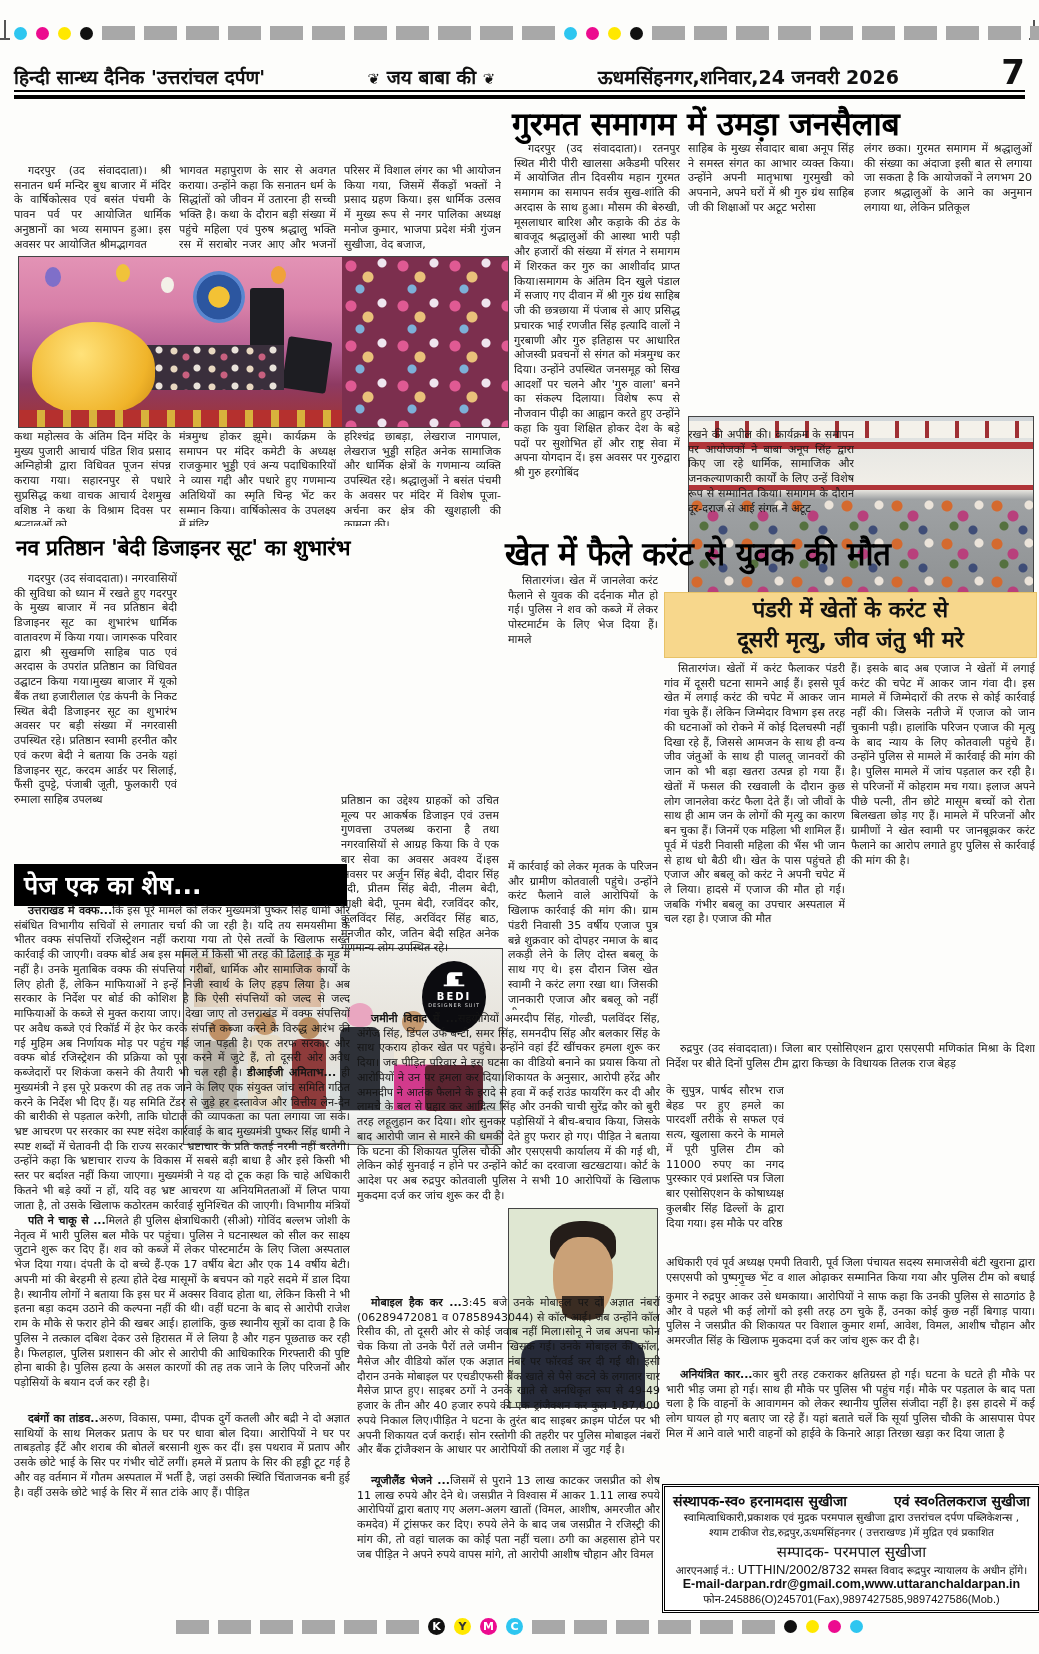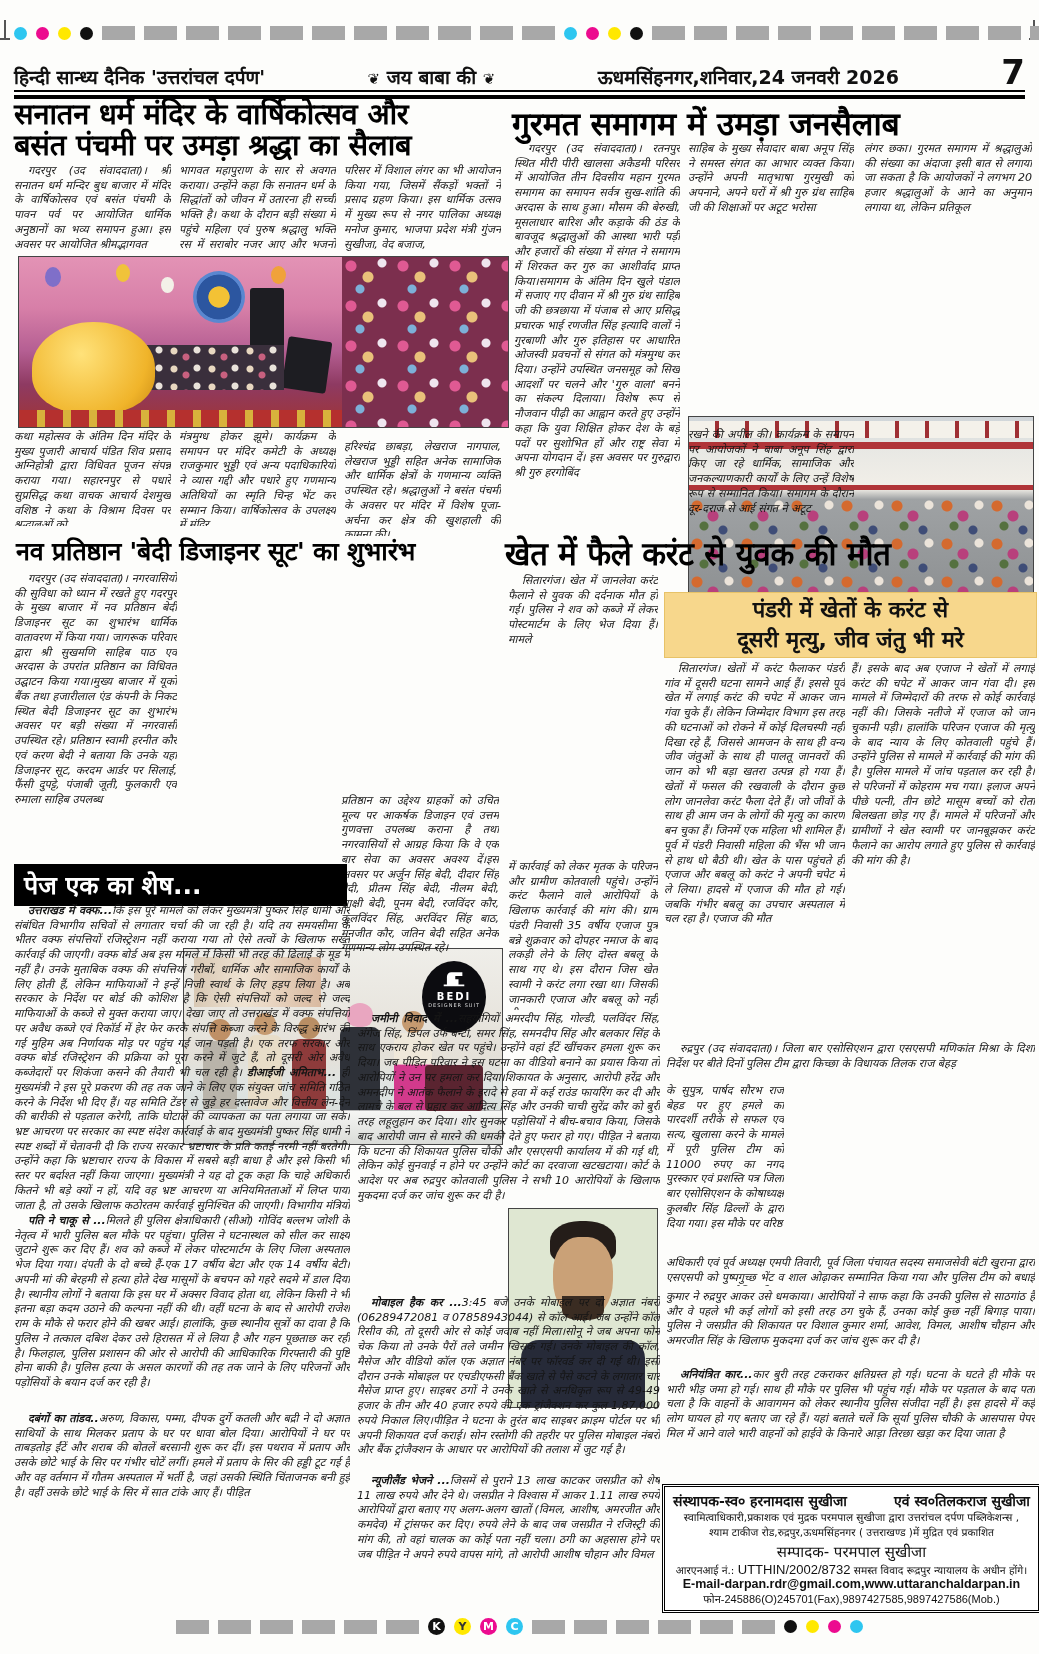--- a/index.html
+++ b/index.html
@@ -2,33 +2,33 @@
 <html lang="hi"><head>
 <meta charset="utf-8">
 <style>
   html,body{margin:0;padding:0;background:#e9e9e9;}
   #page{position:relative;width:1039px;height:1654px;background:#fdfdfb;margin:0 auto;
         font-family:"DejaVu Sans","Liberation Sans",sans-serif;color:#111;overflow:hidden;}
   .abs{position:absolute;}
   .txt{font-size:11px;line-height:1.34;text-align:justify;overflow:hidden;color:#151515;}
   .txt b{font-weight:bold;}
   .ind{text-indent:14px;margin:0;}
-  p{margin:0;font-style:italic;}
+  p{margin:0;}
   
   .mast-left{font-size:19px;font-weight:bold;}
   .mast-center{font-size:19px;font-weight:bold;}
   .orn{font-size:15px;}
   .mast-right{font-size:19px;font-weight:bold;}
   .pageno{font-size:34px;font-weight:bold;}
   .double-rule{border-top:2px solid #000;border-bottom:4px solid #000;height:3px;}
   
   .hl{font-weight:bold;color:#000;letter-spacing:-0.2px;}
   .hl-sanatan{font-size:29px;line-height:1.08;}
   .hl-gurmat{font-size:32px;white-space:nowrap;}
-  .hl-bedi{font-size:25px;white-space:nowrap;}
+  .hl-bedi{font-size:21px;white-space:nowrap;}
   .hl-karant{font-size:31px;white-space:nowrap;transform:scaleY(1.05);transform-origin:top left;}
   .hl-ssp{font-size:30px;white-space:nowrap;}
   .banner{background:#000;color:#fff;font-size:25px;font-weight:bold;padding:3px 10px 5px;}
   .ybox{background:#f7d78c;border:1px solid #e7c268;text-align:center;font-weight:bold;font-size:22px;line-height:1.35;padding-top:2px;}
   
   .regrow{display:flex;align-items:center;gap:9px;}
   .dot{width:13px;height:13px;border-radius:50%;display:inline-block;flex:0 0 auto;}
   .dc{background:#2ec6f0;} .dm{background:#ec0b8f;} .dy{background:#ffe800;} .dk{background:#111;}
   .sq{width:33px;height:14px;background:#a8a8a8;display:inline-block;flex:0 0 auto;}
   .kymc{width:17px;height:17px;border-radius:50%;color:#fff;font-size:11px;font-weight:bold;
@@ -133,24 +133,20 @@
     <span class="mast-center">
       <span class="orn">❦</span>
       <span>जय बाबा की</span>
       <span class="orn">❦</span>
     </span>
     <span class="mast-right">ऊधमसिंहनगर,शनिवार,24 जनवरी 2026</span>
     <span class="pageno">7</span>
   </div>
   <div class="abs double-rule" style="left:14px;top:90px;width:1011px"></div>
 
-  <div class="abs hl hl-sanatan" style="left:14px;top:99px;width:492px">
-    <div>सनातन धर्म मंदिर के वार्षिकोत्सव और</div>
-    <div>बसंत पंचमी पर उमड़ा श्रद्धा का सैलाब</div>
-  </div>
   <div class="abs txt" style="left:14px;top:164px;width:157px;height:90px">
       <p class="ind">गदरपुर (उद संवाददाता)। श्री सनातन धर्म मन्दिर बुध बाजार में मंदिर के वार्षिकोत्सव एवं बसंत पंचमी के पावन पर्व पर आयोजित धार्मिक अनुष्ठानों का भव्य समापन हुआ। इस अवसर पर आयोजित श्रीमद्भागवत</p>
     </div>
   <div class="abs txt" style="left:179px;top:164px;width:157px;height:90px">
       <p>भागवत महापुराण के सार से अवगत कराया। उन्होंने कहा कि सनातन धर्म के सिद्धांतों को जीवन में उतारना ही सच्ची भक्ति है। कथा के दौरान बड़ी संख्या में पहुंचे महिला एवं पुरुष श्रद्धालु भक्ति रस में सराबोर नजर आए और भजनों पर</p>
     </div>
   <div class="abs txt" style="left:344px;top:164px;width:157px;height:90px">
       <p>परिसर में विशाल लंगर का भी आयोजन किया गया, जिसमें सैंकड़ों भक्तों ने प्रसाद ग्रहण किया। इस धार्मिक उत्सव में मुख्य रूप से नगर पालिका अध्यक्ष मनोज कुमार, भाजपा प्रदेश मंत्री गुंजन सुखीजा, वेद बजाज,</p>
     </div>
 
@@ -169,21 +165,21 @@
     </div>
     <div class="ph-sangat" style="width:34%;height:100%"></div>
   </div>
 
   <div class="abs txt" style="left:14px;top:430px;width:157px;height:96px">
       <p>कथा महोत्सव के अंतिम दिन मंदिर के मुख्य पुजारी आचार्य पंडित शिव प्रसाद अग्निहोत्री द्वारा विधिवत पूजन संपन्न कराया गया। सहारनपुर से पधारे सुप्रसिद्ध कथा वाचक आचार्य देशमुख वशिष्ठ ने कथा के विश्राम दिवस पर श्रद्धालुओं को</p>
     </div>
   <div class="abs txt" style="left:179px;top:430px;width:157px;height:96px">
       <p>मंत्रमुग्ध होकर झूमे। कार्यक्रम के समापन पर मंदिर कमेटी के अध्यक्ष राजकुमार भुड्डी एवं अन्य पदाधिकारियों ने व्यास गद्दी और पधारे हुए गणमान्य अतिथियों का स्मृति चिन्ह भेंट कर सम्मान किया। वार्षिकोत्सव के उपलक्ष्य में मंदिर</p>
     </div>
-  <div class="abs txt" style="left:344px;top:440px;width:157px;height:96px">
+  <div class="abs txt" style="left:344px;top:430px;width:157px;height:96px">
       <p>हरिश्चंद्र छाबड़ा, लेखराज नागपाल, लेखराज भुड्डी सहित अनेक सामाजिक और धार्मिक क्षेत्रों के गणमान्य व्यक्ति उपस्थित रहे। श्रद्धालुओं ने बसंत पंचमी के अवसर पर मंदिर में विशेष पूजा-अर्चना कर क्षेत्र की खुशहाली की कामना की।</p>
     </div>
 
   <div class="abs hl hl-gurmat" style="left:512px;top:101px">गुरमत समागम में उमड़ा जनसैलाब</div>
   <div class="abs txt" style="left:514px;top:142px;width:166px;height:384px">
       <p class="ind">गदरपुर (उद संवाददाता)। रतनपुर स्थित मीरी पीरी खालसा अकैडमी परिसर में आयोजित तीन दिवसीय महान गुरमत समागम का समापन सर्वत्र सुख-शांति की अरदास के साथ हुआ। मौसम की बेरुखी, मूसलाधार बारिश और कड़ाके की ठंड के बावजूद श्रद्धालुओं की आस्था भारी पड़ी और हजारों की संख्या में संगत ने समागम में शिरकत कर गुरु का आशीर्वाद प्राप्त किया।समागम के अंतिम दिन खुले पंडाल में सजाए गए दीवान में श्री गुरु ग्रंथ साहिब जी की छत्रछाया में पंजाब से आए प्रसिद्ध प्रचारक भाई रणजीत सिंह इत्यादि वालों ने गुरबाणी और गुरु इतिहास पर आधारित ओजस्वी प्रवचनों से संगत को मंत्रमुग्ध कर दिया। उन्होंने उपस्थित जनसमूह को सिख आदर्शों पर चलने और 'गुरु वाला' बनने का संकल्प दिलाया। विशेष रूप से नौजवान पीढ़ी का आह्वान करते हुए उन्होंने कहा कि युवा शिक्षित होकर देश के बड़े पदों पर सुशोभित हों और राष्ट्र सेवा में अपना योगदान दें। इस अवसर पर गुरुद्वारा श्री गुरु हरगोबिंद</p>
     </div>
   <div class="abs txt" style="left:688px;top:142px;width:166px;height:99px">
       <p>साहिब के मुख्य सेवादार बाबा अनूप सिंह ने समस्त संगत का आभार व्यक्त किया। उन्होंने अपनी मातृभाषा गुरमुखी को अपनाने, अपने घरों में श्री गुरु ग्रंथ साहिब जी की शिक्षाओं पर अटूट भरोसा</p>
     </div>

